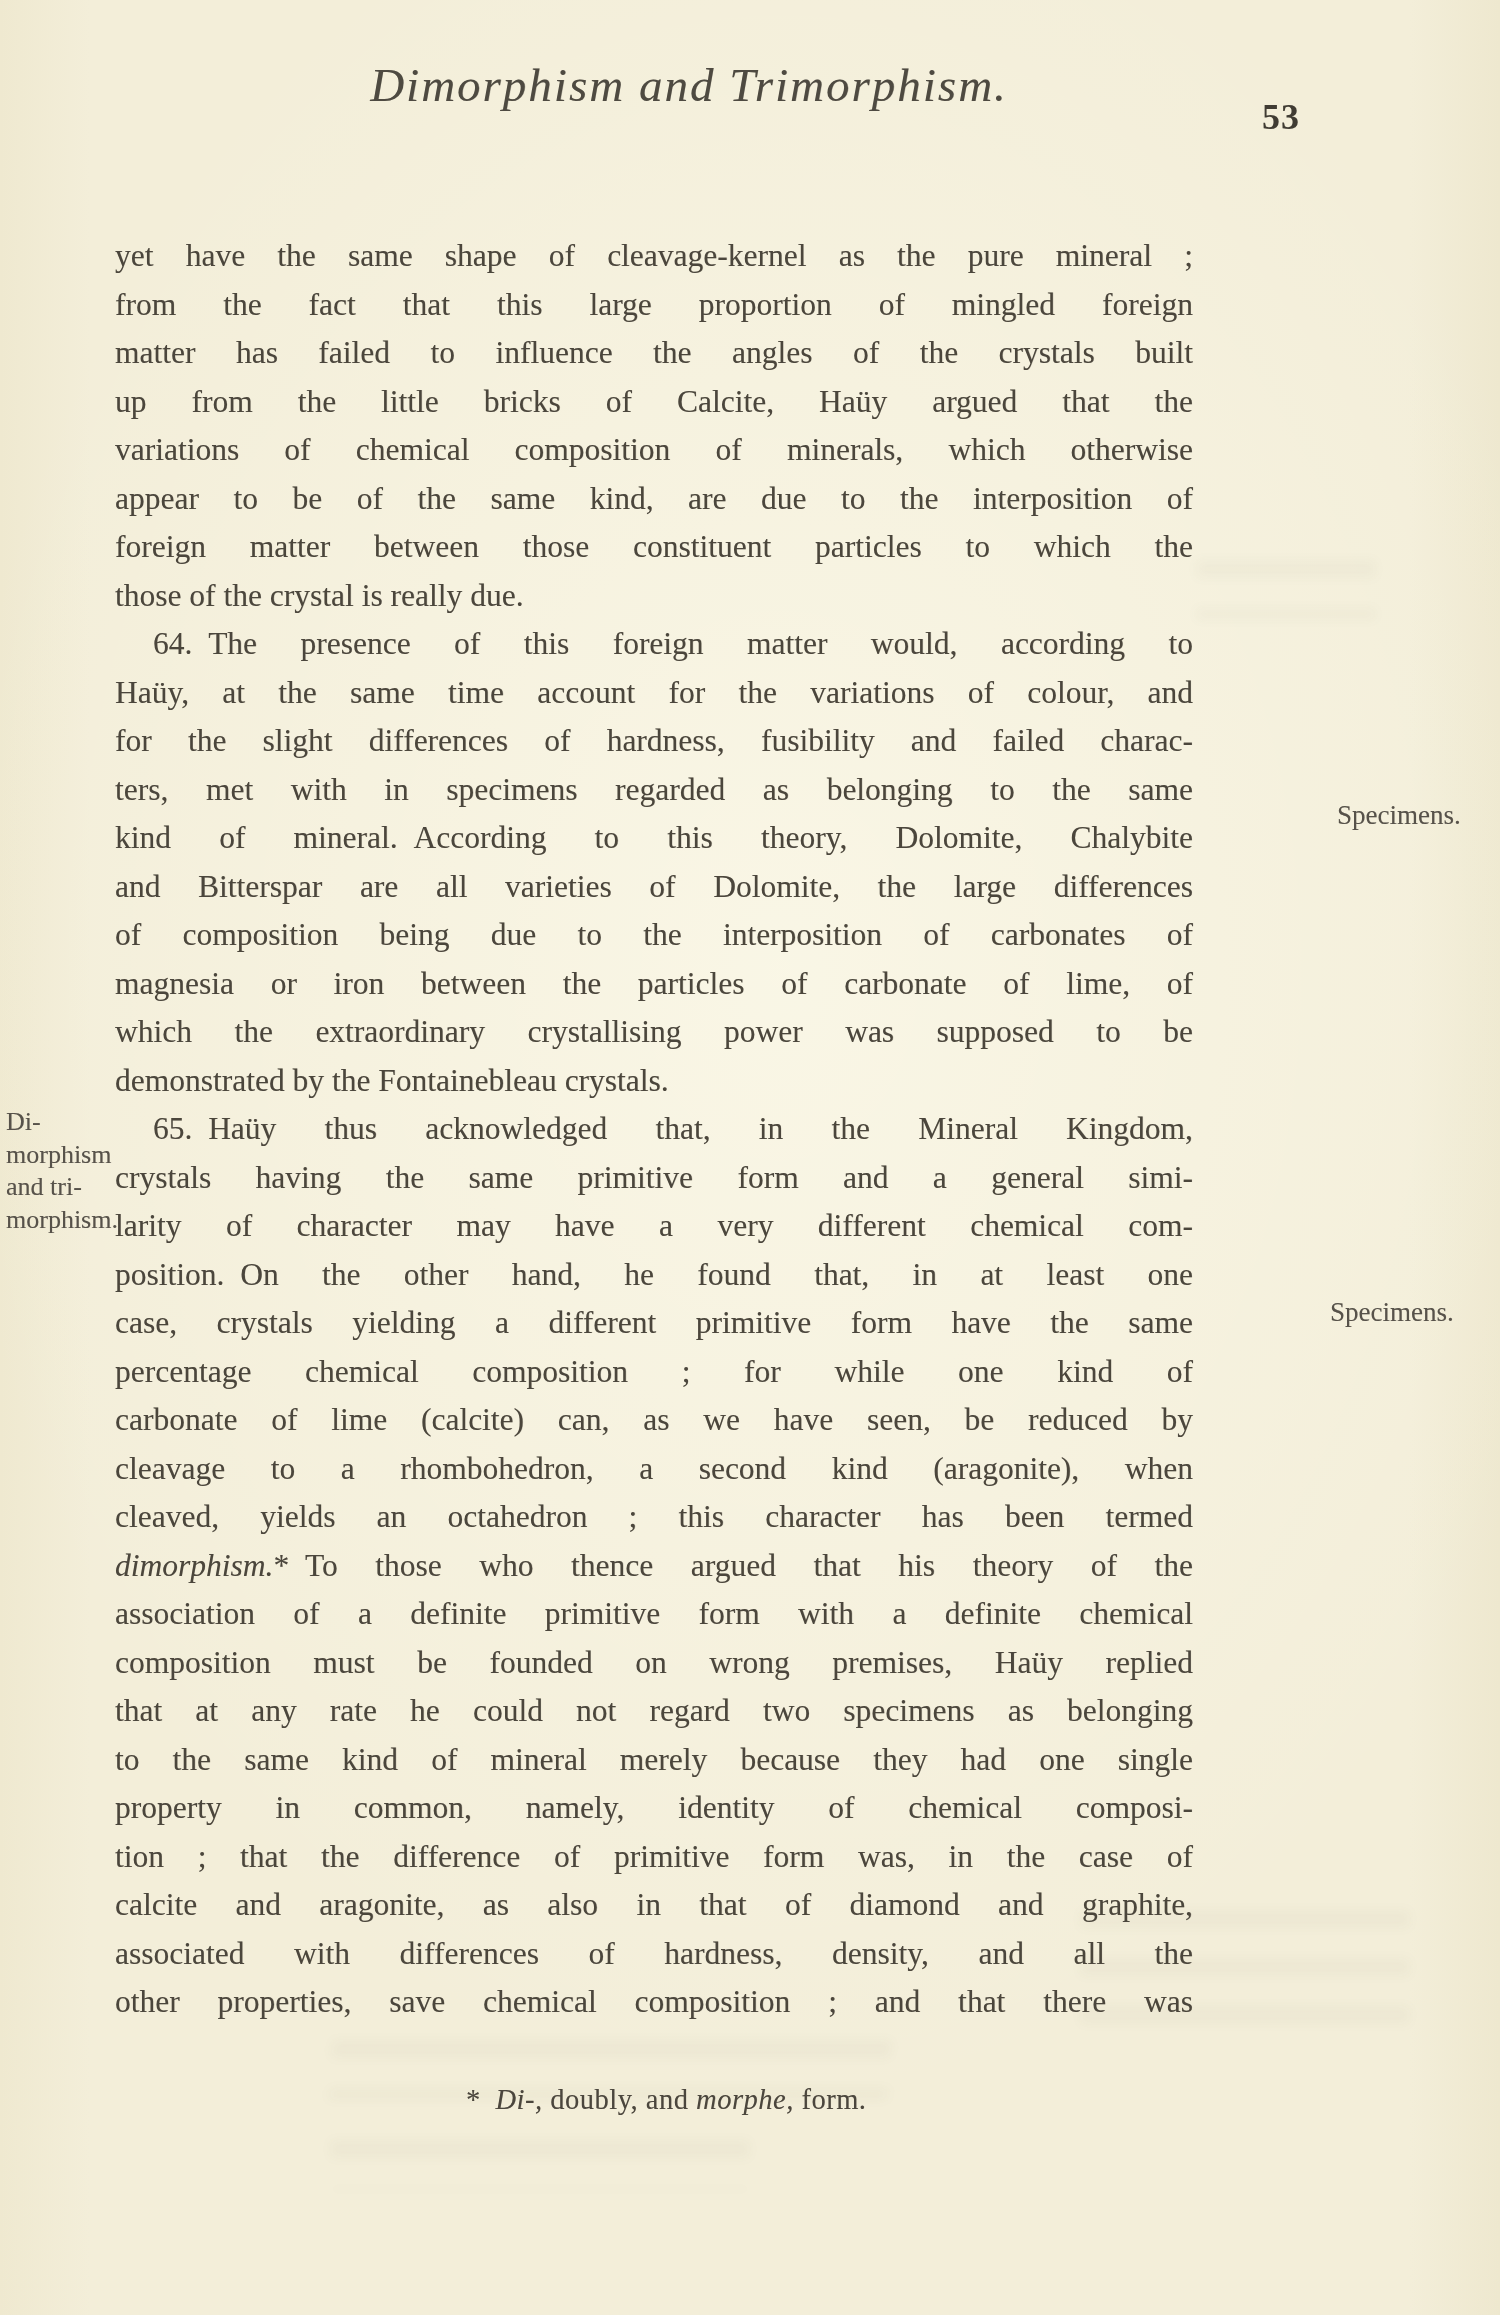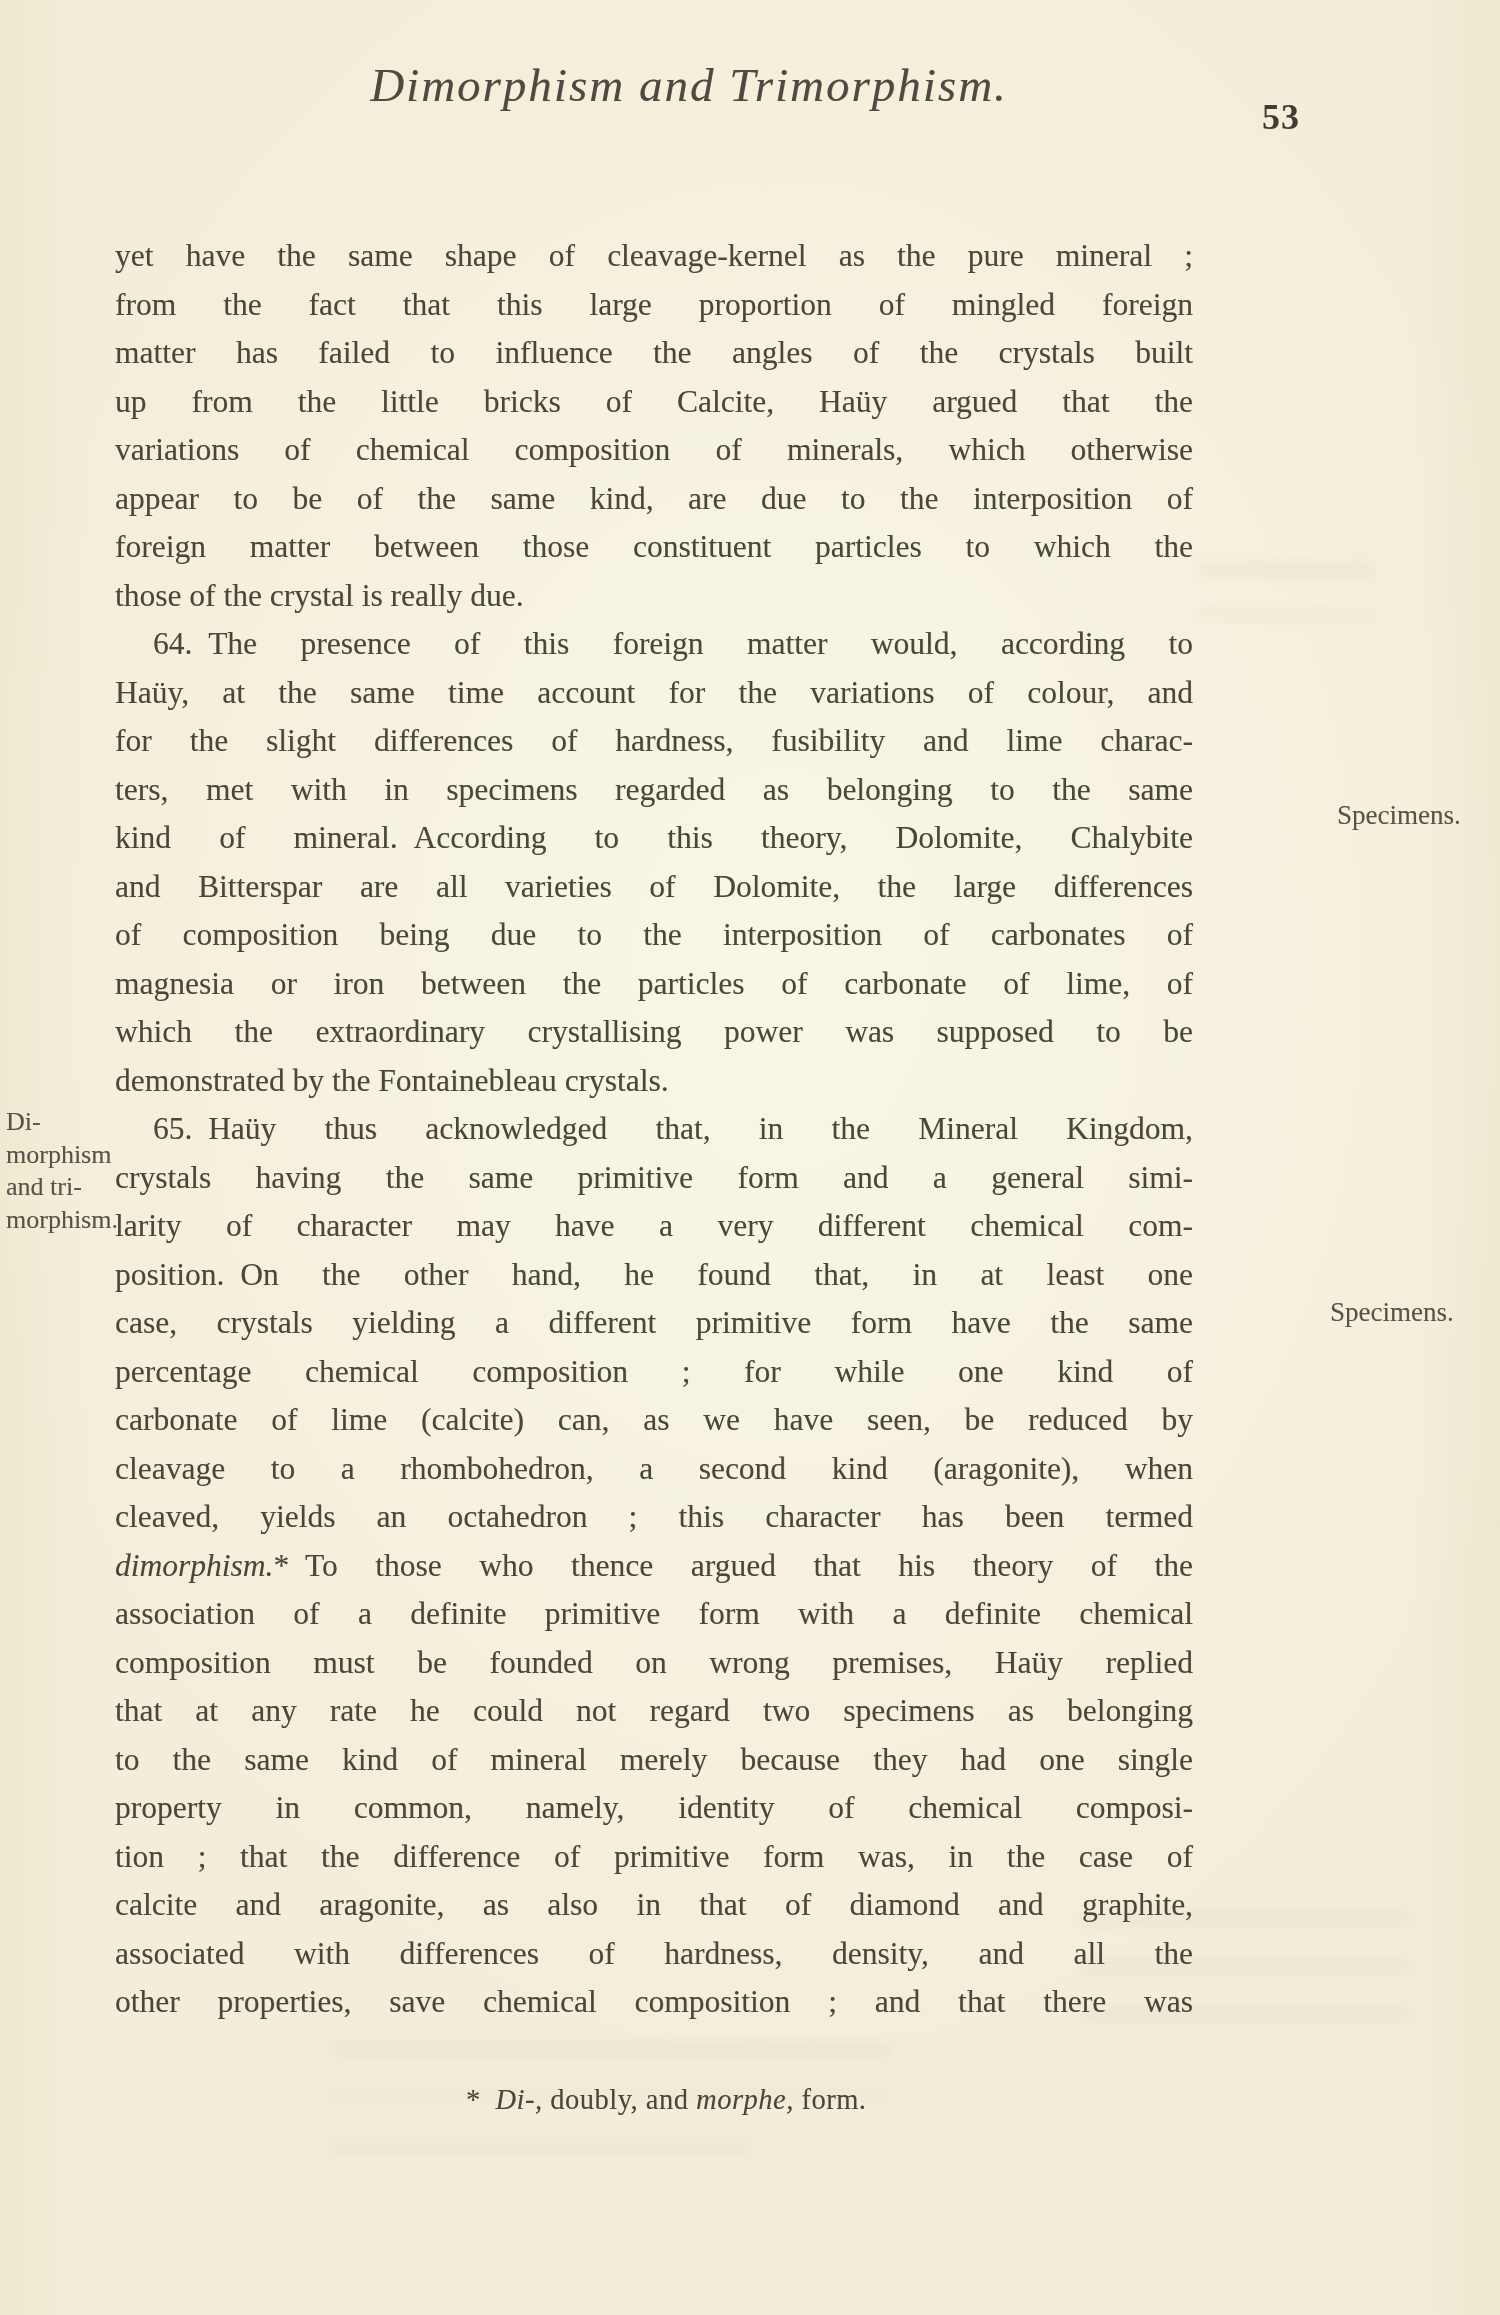--- a/index.html
+++ b/index.html
@@ -94,21 +94,21 @@
       <div class="line">yet have the same shape of cleavage-kernel as the pure mineral ;</div>
       <div class="line">from the fact that this large proportion of mingled foreign</div>
       <div class="line">matter has failed to influence the angles of the crystals built</div>
       <div class="line">up from the little bricks of Calcite, Haüy argued that the</div>
       <div class="line">variations of chemical composition of minerals, which otherwise</div>
       <div class="line">appear to be of the same kind, are due to the interposition of</div>
       <div class="line">foreign matter between those constituent particles to which the</div>
       <div class="line flush">those of the crystal is really due.</div>
       <div class="line indent">64. The presence of this foreign matter would, according to</div>
       <div class="line">Haüy, at the same time account for the variations of colour, and</div>
-      <div class="line">for the slight differences of hardness, fusibility and lime charac-</div>
+      <div class="line">for the slight differences of hardness, fusibility and failed charac-</div>
       <div class="line">ters, met with in specimens regarded as belonging to the same</div>
       <div class="line">kind of mineral. According to this theory, Dolomite, Chalybite</div>
       <div class="line">and Bitterspar are all varieties of Dolomite, the large differences</div>
       <div class="line">of composition being due to the interposition of carbonates of</div>
       <div class="line">magnesia or iron between the particles of carbonate of lime, of</div>
       <div class="line">which the extraordinary crystallising power was supposed to be</div>
       <div class="line flush">demonstrated by the Fontainebleau crystals.</div>
       <div class="line indent">65. Haüy thus acknowledged that, in the Mineral Kingdom,</div>
       <div class="line">crystals having the same primitive form and a general simi-</div>
       <div class="line">larity of character may have a very different chemical com-</div>

